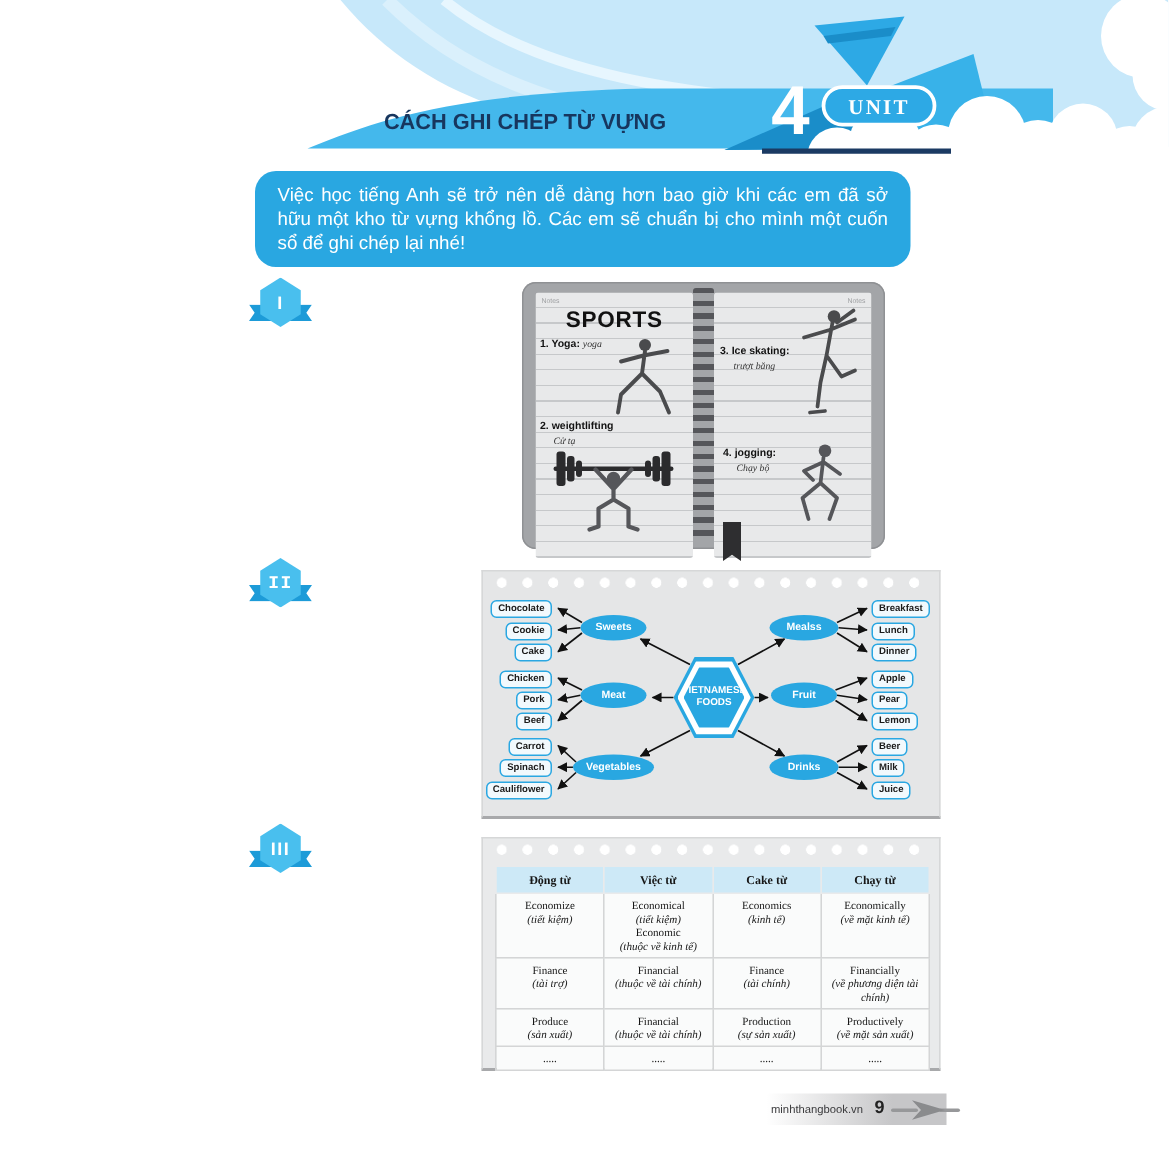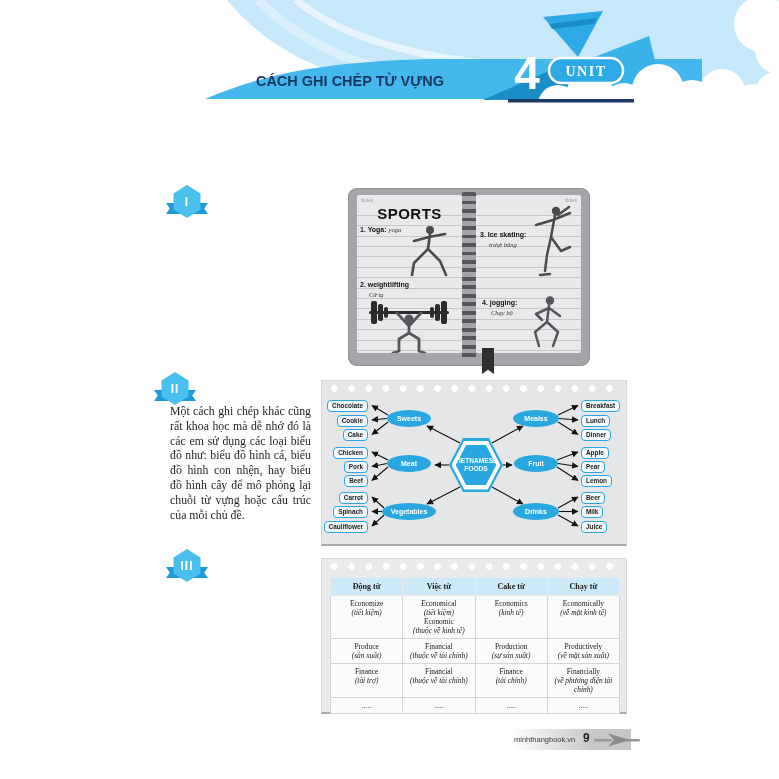--- a/index.html
+++ b/index.html
@@ -27,21 +27,21 @@
                color:#fff; font-weight:bold; font-size:12px; letter-spacing:1px; }
 
   
   .sec-text { position:absolute; left:170px; width:141px; color:#1f1f1f;
               font-family:"Liberation Serif", serif; font-size:11.8px; line-height:14.8px;
               text-align:justify; }
 
   
   .notebook { position:absolute; left:348px; top:188px; width:242px; height:178px;
               background:#a3a5a8; border-radius:9px; box-shadow:inset 0 0 0 1px #8f9194; }
-  .nb-page { position:absolute; top:7px; height:158px; width:105px; background:#e8e9ea; border-radius:2px;
+  .nb-page { position:absolute; top:7px; height:177px; width:105px; background:#e8e9ea; border-radius:2px;
              background-image:repeating-linear-gradient(to bottom, rgba(0,0,0,0) 0 9.5px, #c6c8ca 9.5px 10.4px);
              overflow:hidden; }
   .nb-left  { left:9px; }
   .nb-right { left:128px; }
   .nb-spiral { position:absolute; left:114px; top:4px; width:14px; height:170px; border-radius:2px;
                background:repeating-linear-gradient(to bottom,#55565a 0 3.5px, rgba(0,0,0,0) 3.5px 8.5px); }
   .nb-bookmark { position:absolute; left:134px; top:160px; width:12px; height:26px; background:#2e2e30;
                  clip-path:polygon(0 0,100% 0,100% 100%,50% 84%,0 100%); z-index:3; }
   .nb-notes { position:absolute; font-size:4.6px; color:#9fa1a3; }
   .nb-title { position:absolute; left:0; right:0; top:10px; text-align:center;
@@ -126,20 +126,23 @@
       <circle cx="762" cy="24" r="28"></circle>
         <circle cx="779" cy="50" r="24"></circle>
     </g>
     <rect x="508" y="99" width="126" height="3.5" fill="#1b3a63"></rect>
     <text x="350" y="86" text-anchor="middle" font-size="14.5" font-weight="bold" fill="#17365e">CÁCH GHI CHÉP TỪ VỰNG</text>
     <text x="527" y="89" text-anchor="middle" font-size="46" font-weight="bold" fill="#ffffff">4</text>
     <rect x="549" y="58" width="74" height="25" rx="12.5" fill="#2da9e5" stroke="#ffffff" stroke-width="2.5"></rect>
     <text x="586" y="76" text-anchor="middle" class="serif" font-size="14" font-weight="bold" fill="#ffffff" letter-spacing="1.5">UNIT</text>
   </svg>
 
+  <div class="intro-box">
+    <p>Việc học tiếng Anh sẽ trở nên dễ dàng hơn bao giờ khi các em đã sở hữu một kho từ vựng khổng lồ. Các em sẽ chuẩn bị cho mình một cuốn sổ để ghi chép lại nhé!</p>
+  </div>
 
   <div class="badge" style="left:168px; top:183px;">
     <div class="badge-ribbon"></div>
     <div class="badge-hex">
       <span>I</span>
     </div>
   </div>
 
   <div class="notebook">
     <div class="nb-page nb-left">
@@ -187,27 +190,26 @@
       <div class="nb-trans-block" style="left:15px; top:114px;">Chạy bộ</div>
       <svg class="nb-fig" style="left:50px; top:99px;" width="44" height="62" viewBox="0 0 44 62">
         <circle cx="24" cy="6.5" r="4.2" fill="#55565a"></circle>
         <path d="M23 11 L21 28 M23 14 L10 20 L16 26 M23 14 L34 22 M21 28 L9 38 L13 52 M21 28 L32 38 L27 52" stroke="#55565a" stroke-width="2.5" fill="none" stroke-linecap="round" stroke-linejoin="round"></path>
       </svg>
     </div>
     <div class="nb-spiral"></div>
     <div class="nb-bookmark"></div>
   </div>
 
-  <div class="badge" style="left:156px; top:370px;">
+  <div class="badge" style="left:168px; top:370px;font-family:Liberation Mono, monospace;">
     <div class="badge-ribbon"></div>
     <div class="badge-hex">
       <span>II</span>
     </div>
   </div>
-  <p class="sec-text" style="top:404px;">Một cách ghi chép khác cũng rất khoa học mà dễ nhớ đó là các em sử dụng các loại biểu đồ như: biểu đồ hình cá, biểu đồ hình con nhện, hay biểu đồ hình cây để mô phỏng lại chuỗi từ vựng hoặc cấu trúc của mỗi chủ đề.</p>
 
   <div class="panel panel-mm">
     <div class="dots"></div>
 
     <svg class="mm-arrows" width="306" height="166" viewBox="0 0 306 166">
       <defs>
         <marker id="ah" markerWidth="7" markerHeight="7" refX="5.5" refY="3" orient="auto">
           <path d="M0 0 L6 3 L0 6 Z" fill="#111"></path>
         </marker>
       </defs>
@@ -309,52 +311,52 @@
             <span class="w">Economics</span>
             <span class="g">(kinh tế)</span>
           </td>
           <td>
             <span class="w">Economically</span>
             <span class="g">(về mặt kinh tế)</span>
           </td>
         </tr>
         <tr>
           <td>
+            <span class="w">Finance</span>
+            <span class="g">(tài trợ)</span>
+          </td>
+          <td>
+            <span class="w">Financial</span>
+            <span class="g">(thuộc về tài chính)</span>
+          </td>
+          <td>
+            <span class="w">Finance</span>
+            <span class="g">(tài chính)</span>
+          </td>
+          <td>
+            <span class="w">Financially</span>
+            <span class="g">(về phương diện tài chính)</span>
+          </td>
+        </tr>
+        <tr>
+          <td>
             <span class="w">Produce</span>
             <span class="g">(sản xuất)</span>
           </td>
           <td>
             <span class="w">Financial</span>
             <span class="g">(thuộc về tài chính)</span>
           </td>
           <td>
             <span class="w">Production</span>
             <span class="g">(sự sản xuất)</span>
           </td>
           <td>
             <span class="w">Productively</span>
             <span class="g">(về mặt sản xuất)</span>
-          </td>
-        </tr>
-        <tr>
-          <td>
-            <span class="w">Finance</span>
-            <span class="g">(tài trợ)</span>
-          </td>
-          <td>
-            <span class="w">Financial</span>
-            <span class="g">(thuộc về tài chính)</span>
-          </td>
-          <td>
-            <span class="w">Finance</span>
-            <span class="g">(tài chính)</span>
-          </td>
-          <td>
-            <span class="w">Financially</span>
-            <span class="g">(về phương diện tài chính)</span>
           </td>
         </tr>
         <tr>
           <td>.....</td>
           <td>.....</td>
           <td>.....</td>
           <td>.....</td>
         </tr>
       </tbody>
     </table>

